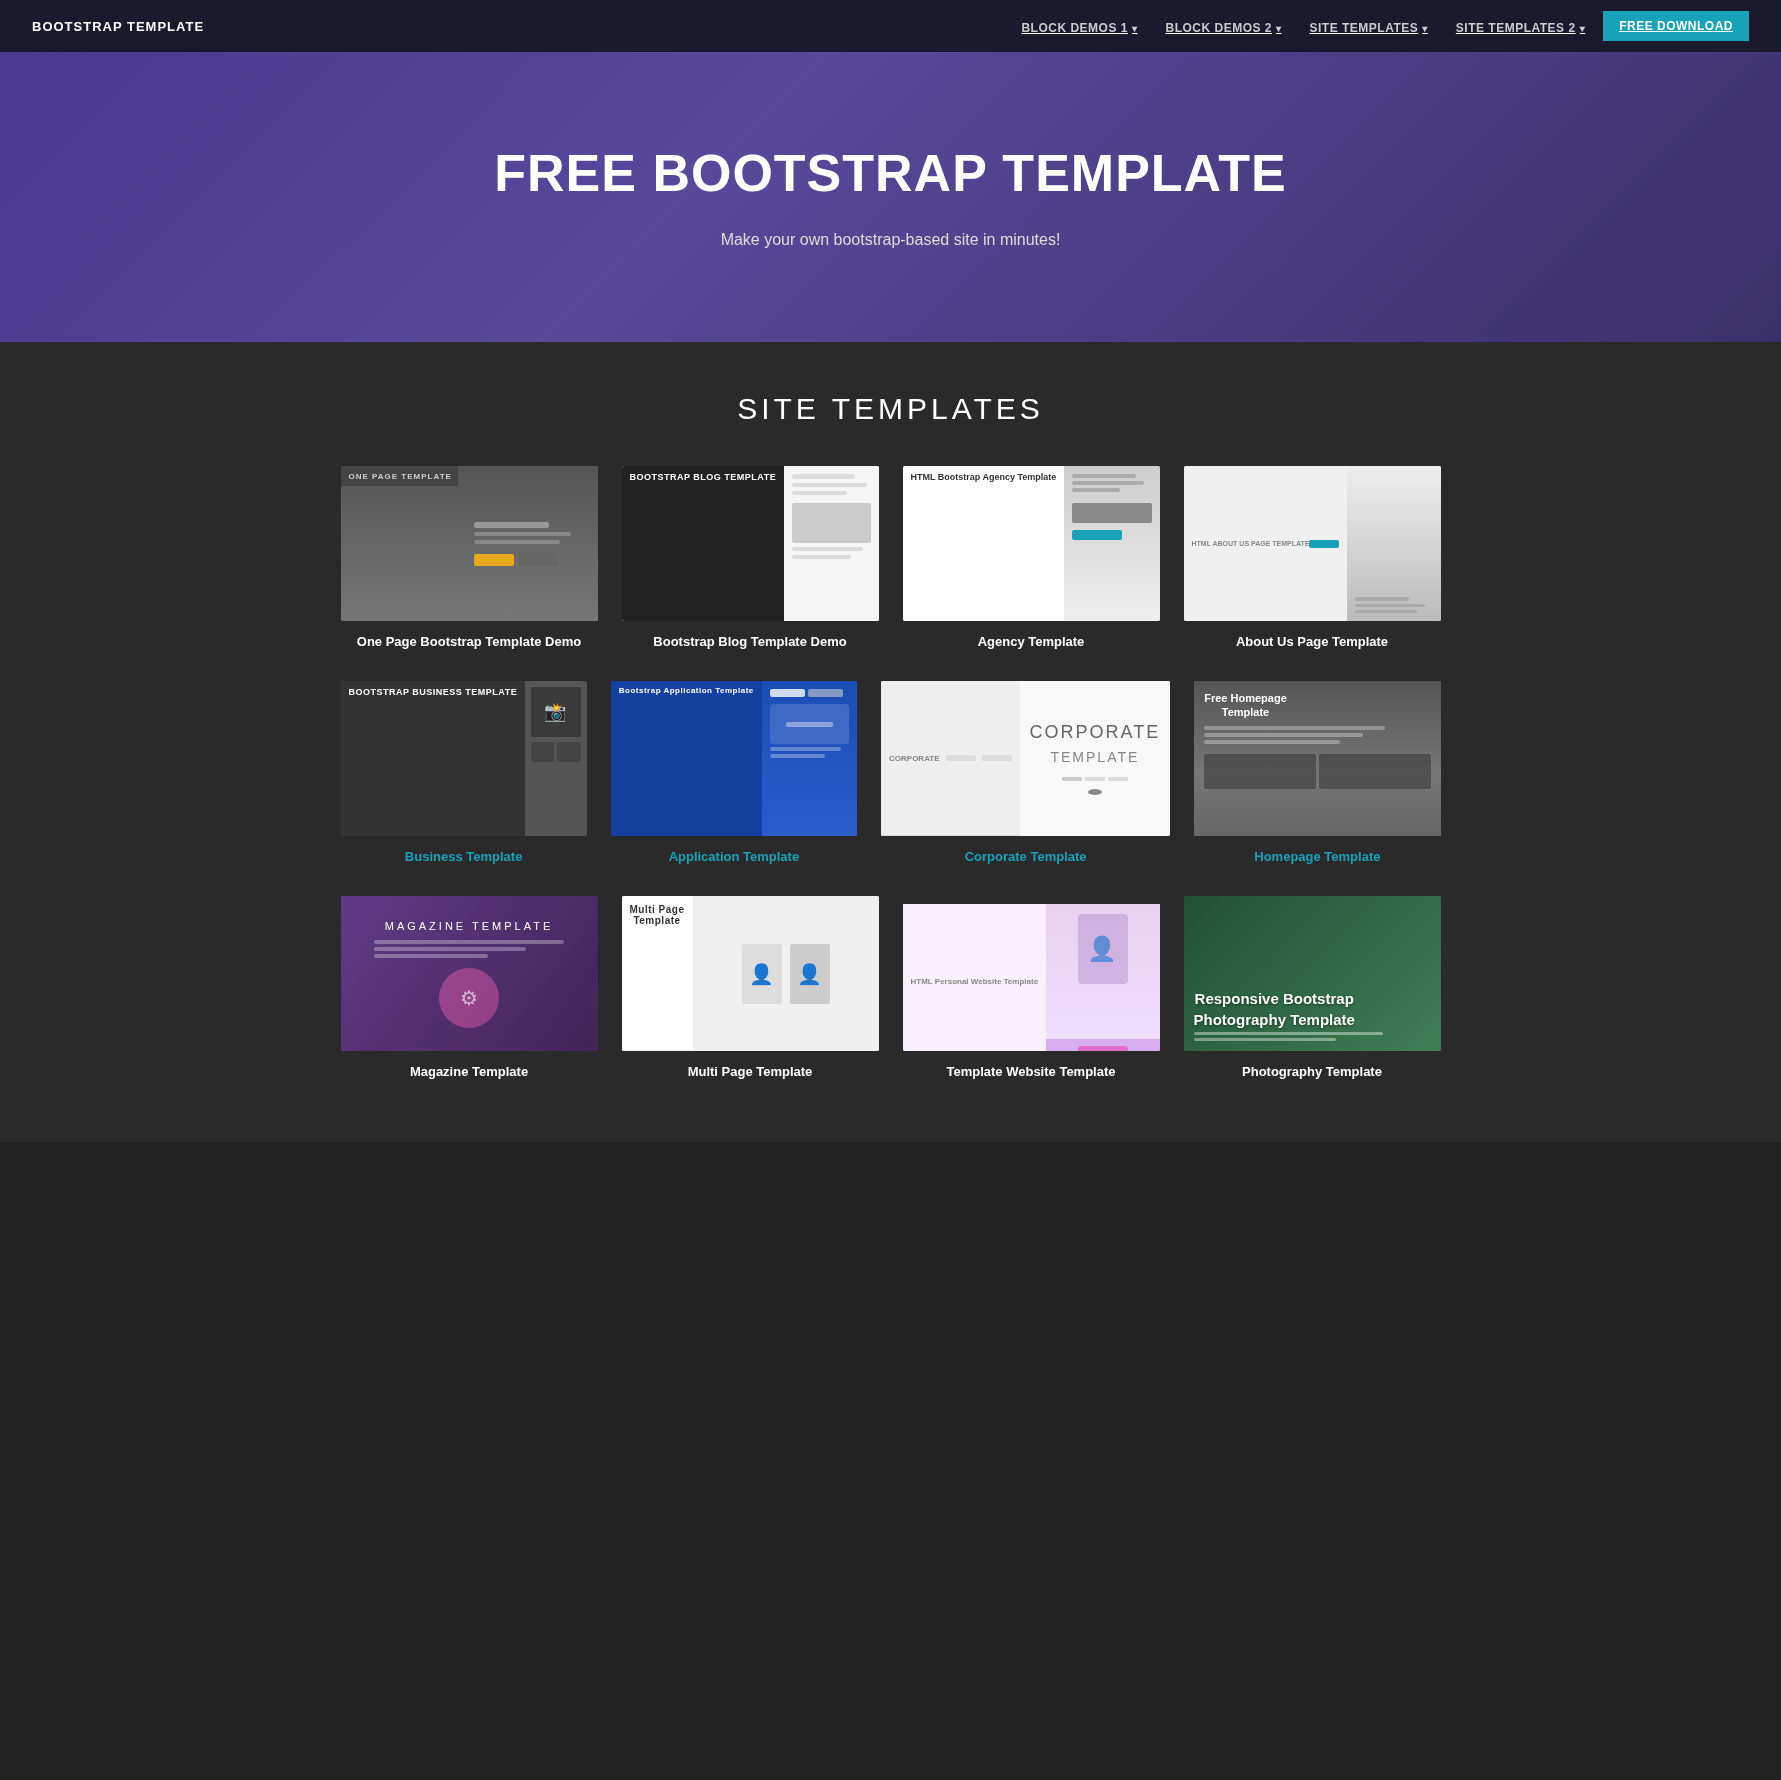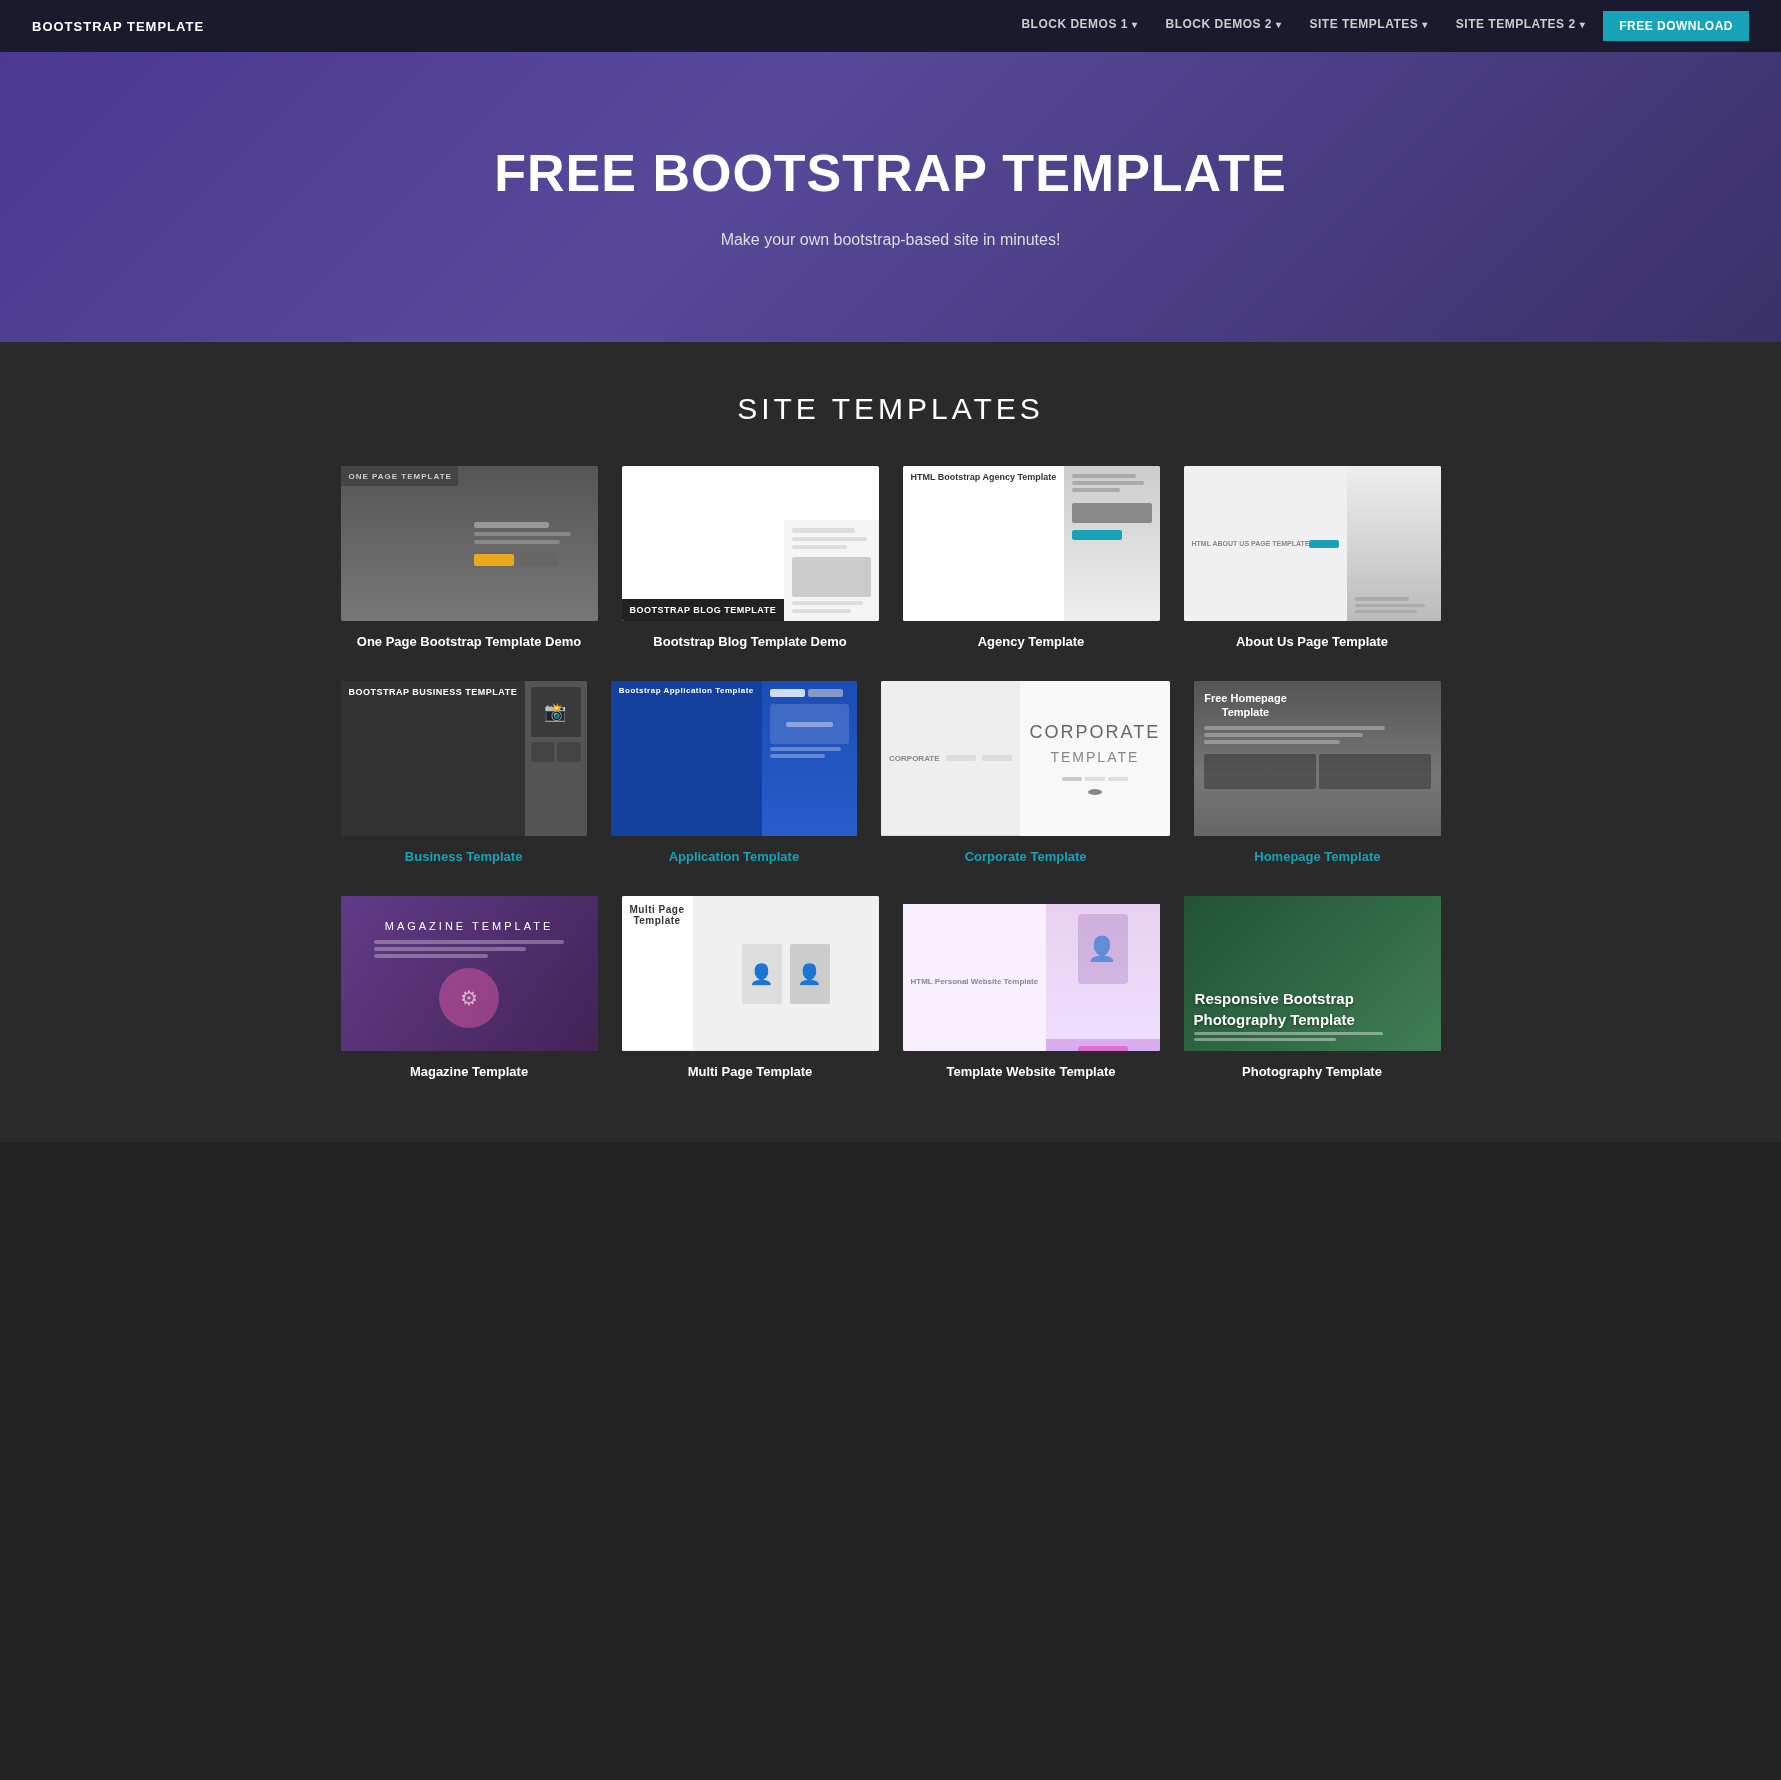--- a/index.html
+++ b/index.html
@@ -18,22 +18,23 @@
     }
     .nav-brand {
       font-size: 13px;
       font-weight: 700;
       color: #fff;
       letter-spacing: 1px;
       text-transform: uppercase;
     }
     .nav-links {
       display: flex;
-      align-items: flex-start;
+      align-items: flex-end;
       gap: 8px;
+      text-decoration: underline;
     }
     .nav-link {
       color: #ccc;
       font-size: 12px;
       font-weight: 600;
       text-transform: uppercase;
       letter-spacing: 0.5px;
       padding: 6px 10px;
       cursor: pointer;
       display: flex;
@@ -204,21 +205,21 @@
               </div>
             </div>
           </div>
         </div>
       </div>
       <div class="template-label">One Page Bootstrap Template Demo</div>
     </div>
 
     <div class="template-card">
       <div class="template-thumb">
-        <div class="thumb-wrapper" style="background:#fff;align-items:flex-end;">
+        <div class="thumb-wrapper" style="background:#fff;">
           <div style="background:#222; color:#fff; font-size:9px; font-weight:800; letter-spacing:0.5px; padding:6px 8px; text-align:center; text-transform:uppercase;">
             BOOTSTRAP BLOG TEMPLATE
           </div>
           <div style="flex:1; background:#f5f5f5; padding:8px; display:flex; flex-direction:column; gap:4px;">
             <div style="height:5px; background:#ddd; border-radius:2px; width:80%;"></div>
             <div style="height:4px; background:#ddd; border-radius:2px; width:95%;"></div>
             <div style="height:4px; background:#ddd; border-radius:2px; width:70%;"></div>
             <div style="height:40px; background:#ccc; border-radius:2px; margin-top:4px;"></div>
             <div style="height:4px; background:#ddd; border-radius:2px; width:90%;"></div>
             <div style="height:4px; background:#ddd; border-radius:2px; width:75%;"></div>

